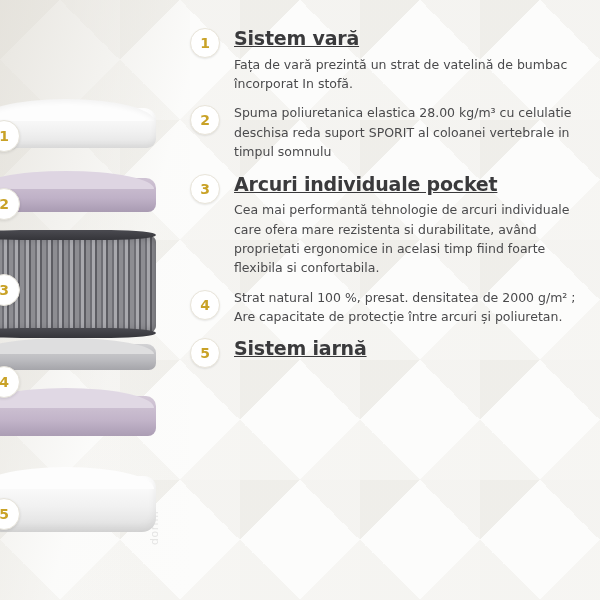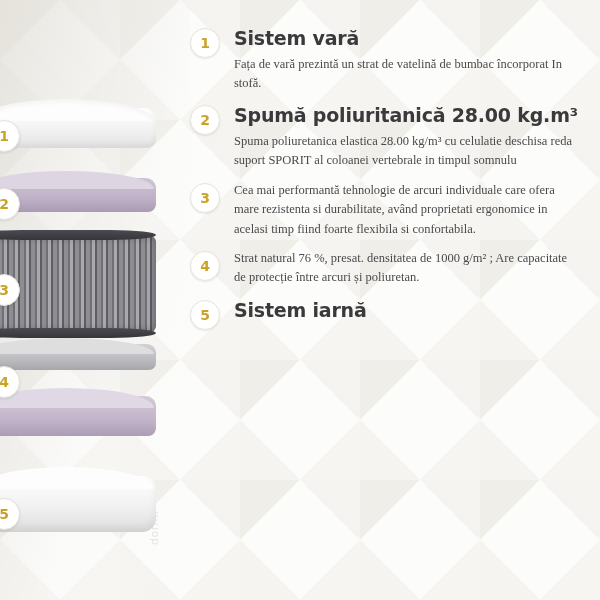--- a/index.html
+++ b/index.html
@@ -225,27 +225,27 @@
     align-items: center;
     justify-content: center;
   }
   .item-title {
     font-size: 19px;
     font-weight: bold;
     color: #3a3a3c;
     line-height: 1.35;
     margin: 0 0 3px 0;
     letter-spacing: -0.2px;
+    text-decoration: underline;
   }
   .item-desc {
     font-size: 12.5px;
     color: #4a4a4c;
     line-height: 1.55;
     margin: 0;
-    font-family: Liberation Serif, serif;
   }
 </style>
 </head>
 <body>
 
 <div class="page">
   <div class="bg-pattern"></div>
   <div class="bg-edge-left"></div>
 
   <div class="watermark wm1">dormi</div>
@@ -302,32 +302,32 @@
   <div class="content">
 
     <div class="item">
       <div class="num-badge">1</div>
       <p class="item-title">Sistem vară</p>
       <p class="item-desc">Fața de vară prezintă un strat de vatelină de bumbac încorporat In stofă.</p>
     </div>
 
     <div class="item">
       <div class="num-badge">2</div>
-      <p class="item-title">Spumă poliuritanică 28.00 kg.m³</p>
       <p class="item-desc">Spuma poliuretanica elastica  28.00 kg/m³ cu celulatie deschisa reda  suport SPORIT al coloanei vertebrale in timpul somnulu</p>
     </div>
 
     <div class="item">
       <div class="num-badge">3</div>
+      <p class="item-title">Arcuri individuale pocket</p>
       <p class="item-desc">Cea mai performantă tehnologie de arcuri individuale care  ofera mare rezistenta si durabilitate, având proprietati ergonomice in acelasi timp fiind foarte flexibila si confortabila.</p>
     </div>
 
     <div class="item">
       <div class="num-badge">4</div>
-      <p class="item-desc">Strat natural 76 %, presat. densitatea de 1000 g/m² ;  Are capacitate de protecție între arcuri și poliuretan.</p>
+      <p class="item-desc">Strat natural 100 %, presat. densitatea de 2000 g/m² ;  Are capacitate de protecție între arcuri și poliuretan.</p>
     </div>
 
     <div class="item">
       <div class="num-badge">5</div>
       <p class="item-title">Sistem iarnă</p>
     </div>
 
   </div>
 </div>
 

